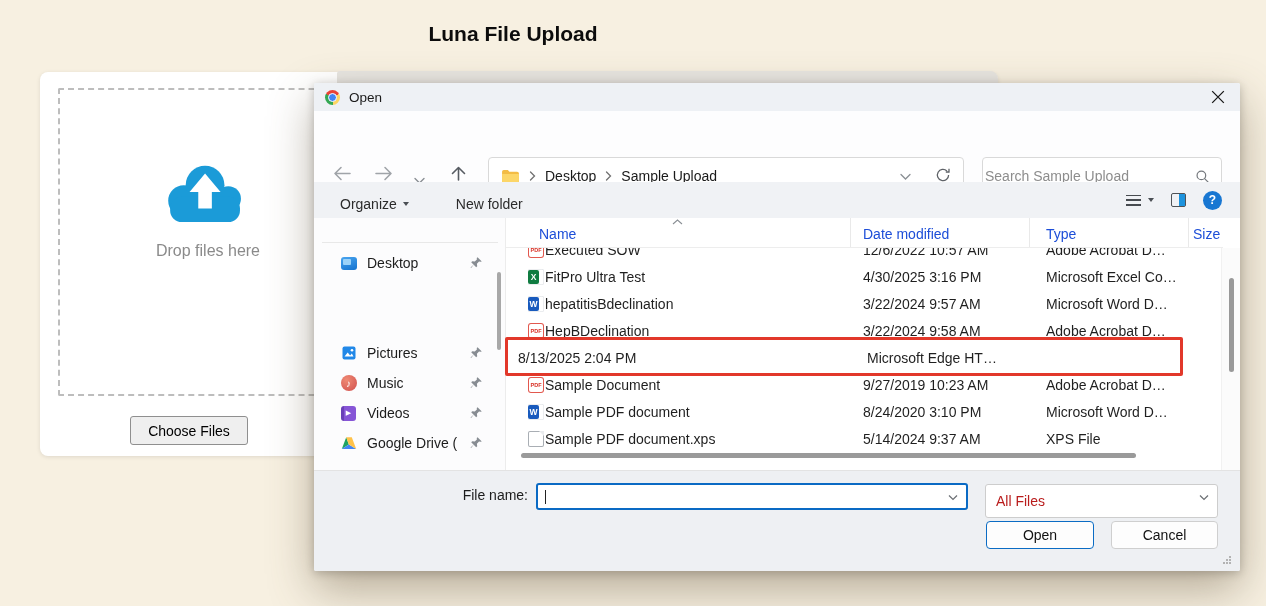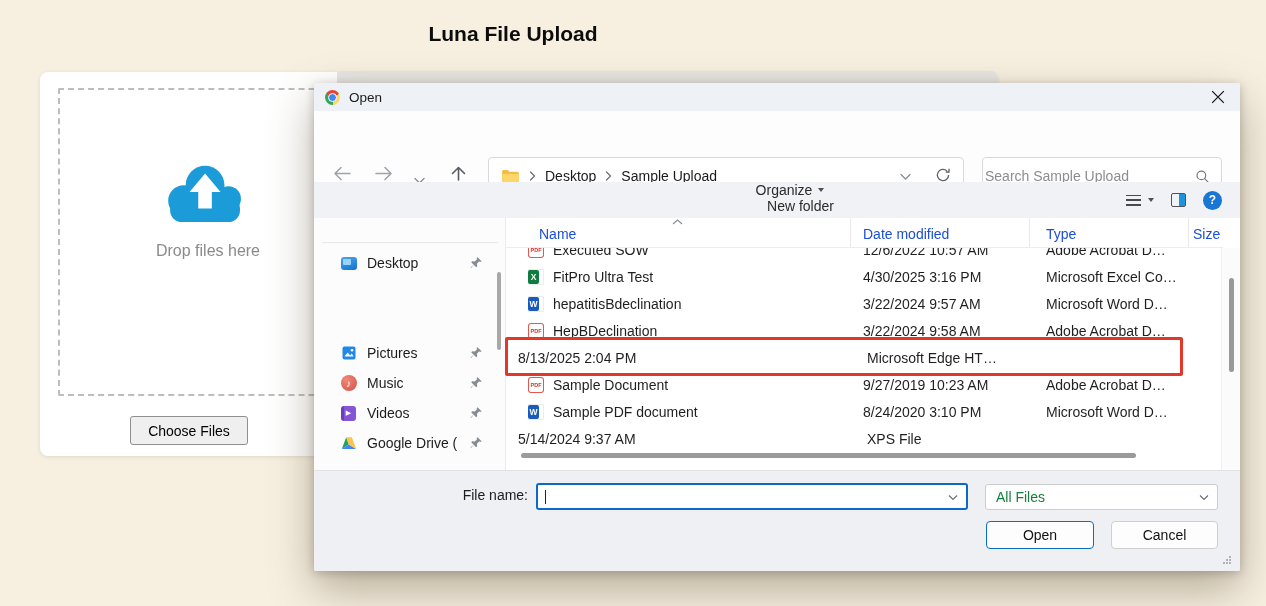--- a/index.html
+++ b/index.html
@@ -44,21 +44,21 @@
   .crumb-sep{margin:0 9px;display:flex;}
   .addr-right{margin-left:auto;display:flex;align-items:center;gap:24px;}
   .searchbox{position:absolute;left:668px;top:46px;width:240px;height:38px;background:#fff;
     border:1px solid #d9d9d9;border-radius:4px;box-sizing:border-box;display:flex;align-items:center;}
   .searchbox input{border:0;outline:0;flex:1;font-size:14px;color:#333;
     font-family:"Liberation Sans",sans-serif;background:transparent;}
   .searchbox input::placeholder{color:#8d8d8d;}
   .search-ico{margin-right:11px;display:flex;}
 
   .toolbar{position:absolute;left:0;top:99px;width:100%;height:44px;background:#f0f2f5;
-    display:flex;align-items:center;font-size:14px;color:#2b2b2b;flex-direction:column;}
+    display:flex;align-items:center;font-size:14px;color:#2b2b2b;}
   .tb-organize{margin-left:26px;display:flex;align-items:center;gap:6px;}
   .caret-down{width:0;height:0;border-left:3.5px solid transparent;border-right:3.5px solid transparent;
     border-top:4.5px solid #4a4f54;}
   .tb-newfolder{margin-left:47px;}
   .tb-right{position:absolute;right:18px;top:0;height:36px;display:flex;align-items:center;gap:17px;}
   .icon-lines{width:15px;height:11px;display:flex;flex-direction:column;justify-content:space-between;}
   .icon-lines span{height:1.6px;background:#474b50;}
   .lines-wrap{display:flex;align-items:center;gap:7px;}
   .icon-pane{width:15px;height:14px;border:1.5px solid #4e5257;border-radius:2px;position:relative;box-sizing:border-box;}
   .icon-pane::after{content:"";position:absolute;top:0;right:0;bottom:0;width:6px;background:#1d93dd;}
@@ -90,21 +90,21 @@
   .hc-date{padding-left:12px;border-right:1px solid #e9e9e9;}
   .hc-type{padding-left:16px;border-right:1px solid #e9e9e9;}
   .hc-size{padding-left:4px;}
   .sort-caret{position:absolute;left:166px;top:1px;display:flex;}
 
   .rows{position:absolute;left:0;top:30px;width:717px;}
   .frow{display:grid;grid-template-columns:345px 179px 159px 1fr;height:27px;align-items:center;
     font-size:14px;color:#1f1f1f;}
   .clipwrap{height:15px;overflow:hidden;}
   .clipwrap .frow{margin-top:-12px;}
-  .cell-name{display:flex;align-items:center;gap:9px;padding-left:22px;overflow:hidden;white-space:nowrap;}
+  .cell-name{display:flex;align-items:center;gap:1px;padding-left:22px;overflow:hidden;white-space:nowrap;}
   .cell-date{padding-left:12px;white-space:nowrap;}
   .cell-type{padding-left:16px;white-space:nowrap;overflow:hidden;}
 
   .fi{width:16px;height:16px;border-radius:2px;position:relative;flex:none;}
   .fi i{font-style:normal;position:absolute;left:0;top:1px;width:11px;height:14px;border-radius:2px;
     color:#fff;font-size:8.5px;font-weight:700;display:flex;align-items:center;justify-content:center;}
   .fi.word{background:#fff;box-shadow:inset 0 0 0 0.5px #d7dbe0;}
   .fi.word i{background:#185abd;}
   .fi.excel{background:#fff;box-shadow:inset 0 0 0 0.5px #d7dbe0;}
   .fi.excel i{background:#107c41;}
@@ -123,23 +123,23 @@
     border:3px solid #e2382a;border-radius:2px;pointer-events:none;}
 
   .footer{position:absolute;left:0;top:387px;width:100%;height:101px;background:#eef0f3;border-top:1px solid #e3e3e3;box-sizing:border-box;}
   .fn-label{position:absolute;left:120px;top:16px;width:94px;text-align:right;font-size:14px;color:#1c1c1c;}
   .fn-input{position:absolute;left:222px;top:12px;width:432px;height:27px;background:#fff;
     border:2px solid #0a6ac4;border-radius:3px;box-sizing:border-box;}
   .fn-input input{position:absolute;left:7px;top:2px;right:24px;bottom:2px;border:0;outline:0;
     font-size:14px;font-family:"Liberation Sans",sans-serif;background:transparent;width:calc(100% - 34px);}
   .fn-caret{position:absolute;left:7px;top:5px;width:1px;height:14px;background:#222;}
   .combo-chev{position:absolute;right:8px;top:9px;display:flex;}
-  .ft-select{position:absolute;left:671px;top:13px;width:233px;height:26px;background:#fff;
+  .ft-select{position:absolute;left:671px;top:13px;width:233px;height:34px;background:#fff;
     border:1px solid #cdcdcd;border-radius:3px;box-sizing:border-box;display:flex;align-items:center;
-    font-size:14px;color:#15803d;padding-left:10px;}
+    font-size:14px;color:#b91c1c;padding-left:10px;}
   .ft-select .combo-chev{top:9px;}
   .btn{position:absolute;top:50px;height:28px;background:#fdfdfd;border-radius:4px;font-size:14px;color:#111;
     display:flex;align-items:center;justify-content:center;box-sizing:border-box;}
   .btn-open{left:672px;width:108px;border:1.5px solid #0b6cc4;}
   .btn-cancel{left:797px;width:107px;border:1px solid #cfcfcf;}
   .grip{position:absolute;right:9px;bottom:7px;width:8px;height:8px;}
   .grip::after{content:"";position:absolute;right:0;bottom:0;width:2px;height:2px;background:#b3b3b3;
     box-shadow:-3px 0 #b3b3b3,0 -3px #b3b3b3,-3px -3px #b3b3b3,-6px 0 #b3b3b3,0 -6px #b3b3b3;}
 </style>
 </head>
@@ -433,20 +433,24 @@
                   <i>W</i>
                 </span>
                 <span>Sample PDF document</span>
               </span>
             <span class="cell-date">8/24/2020 3:10 PM</span>
             <span class="cell-type">Microsoft Word D…</span>
             <span></span>
           </div>
 
           <div class="frow">
+            <span class="cell-name">
+                <span class="fi plain"></span>
+                <span>Sample PDF document.xps</span>
+              </span>
             <span class="cell-date">5/14/2024 9:37 AM</span>
             <span class="cell-type">XPS File</span>
             <span></span>
           </div>
 
         </div>
 
         <div class="hscroll"></div>
         <div class="vtrack">
           <div class="vthumb"></div>

